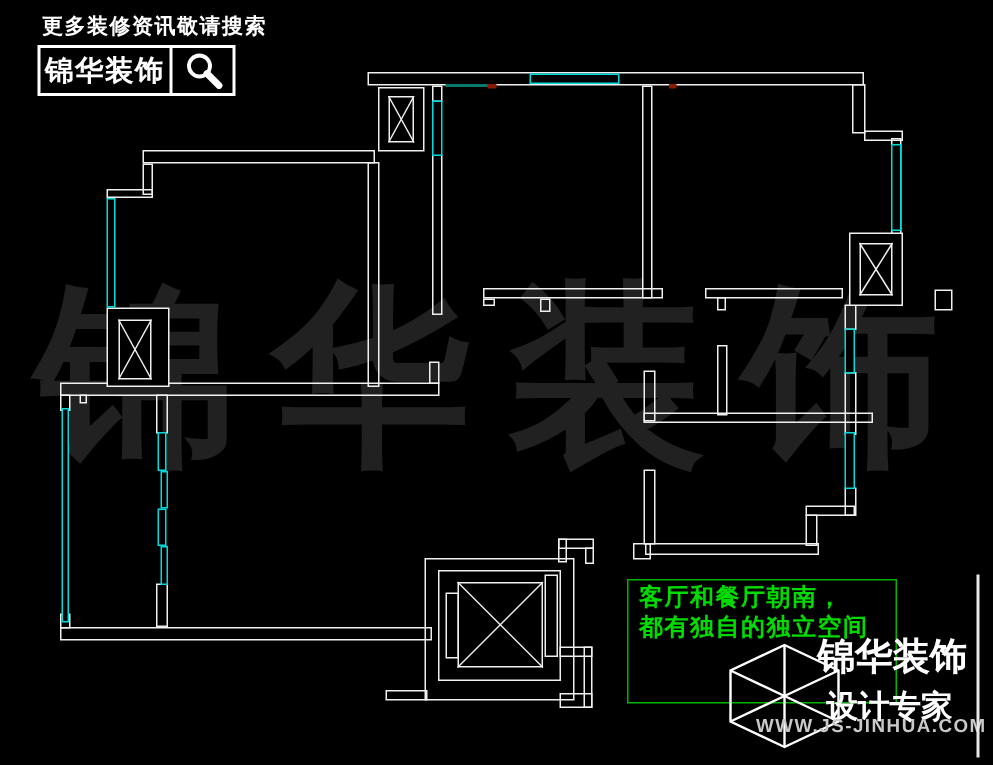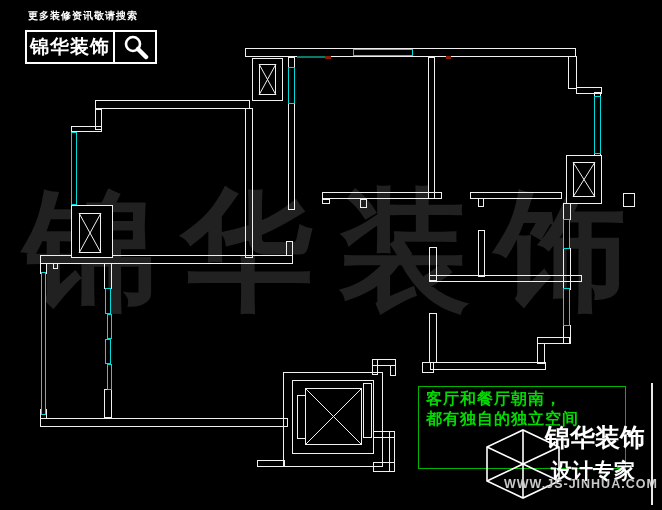--- a/index.html
+++ b/index.html
@@ -11,31 +11,31 @@
       display:flex;justify-content:space-between;z-index:1;
       font-family:"Liberation Serif","DejaVu Serif",serif;
       font-size:132px;line-height:132px;color:#212121;font-weight:bold;}
   .wm span{display:block;}
 
   
   #plan{position:absolute;left:0;top:0;z-index:2;}
 
   
   .hdr{position:absolute;left:0;top:0;z-index:4;}
-  .slogan{position:absolute;left:28px;top:9px;color:#fff;font-size:10px;
+  .slogan{position:absolute;left:28px;top:9px;color:#fff;font-size:14px;
           font-weight:bold;letter-spacing:1px;white-space:nowrap;}
   .logobox{position:absolute;left:25px;top:30px;width:128px;height:30px;
            border:2px solid #fff;display:flex;align-items:stretch;}
   .logobox .brand{width:86px;display:flex;align-items:center;justify-content:center;
            color:#fff;font-size:19px;font-weight:bold;white-space:nowrap;letter-spacing:1px;}
   .logobox .div{width:2px;background:#fff;}
   .logobox .mag{flex:1;display:flex;align-items:center;justify-content:center;}
 
   
-  .ann{position:absolute;left:418px;top:386px;width:208px;height:83px;
+  .ann{position:absolute;left:418px;top:386px;width:180px;height:83px;
        border:1px solid #00b400;z-index:3;padding:2px 0 0 7px;box-sizing:border-box;}
   .ann .ln{color:#00dc00;font-size:16px;line-height:20px;font-weight:bold;
        white-space:nowrap;letter-spacing:1px;}
 
   
   .ftr{position:absolute;left:0;top:0;z-index:5;}
   .cube{position:absolute;left:477px;top:426px;}
   .b1{position:absolute;left:545px;top:421px;color:#fff;font-size:25px;
       font-weight:bold;letter-spacing:0px;white-space:nowrap;}
   .b2{position:absolute;left:551px;top:457px;color:#fff;font-size:21px;

